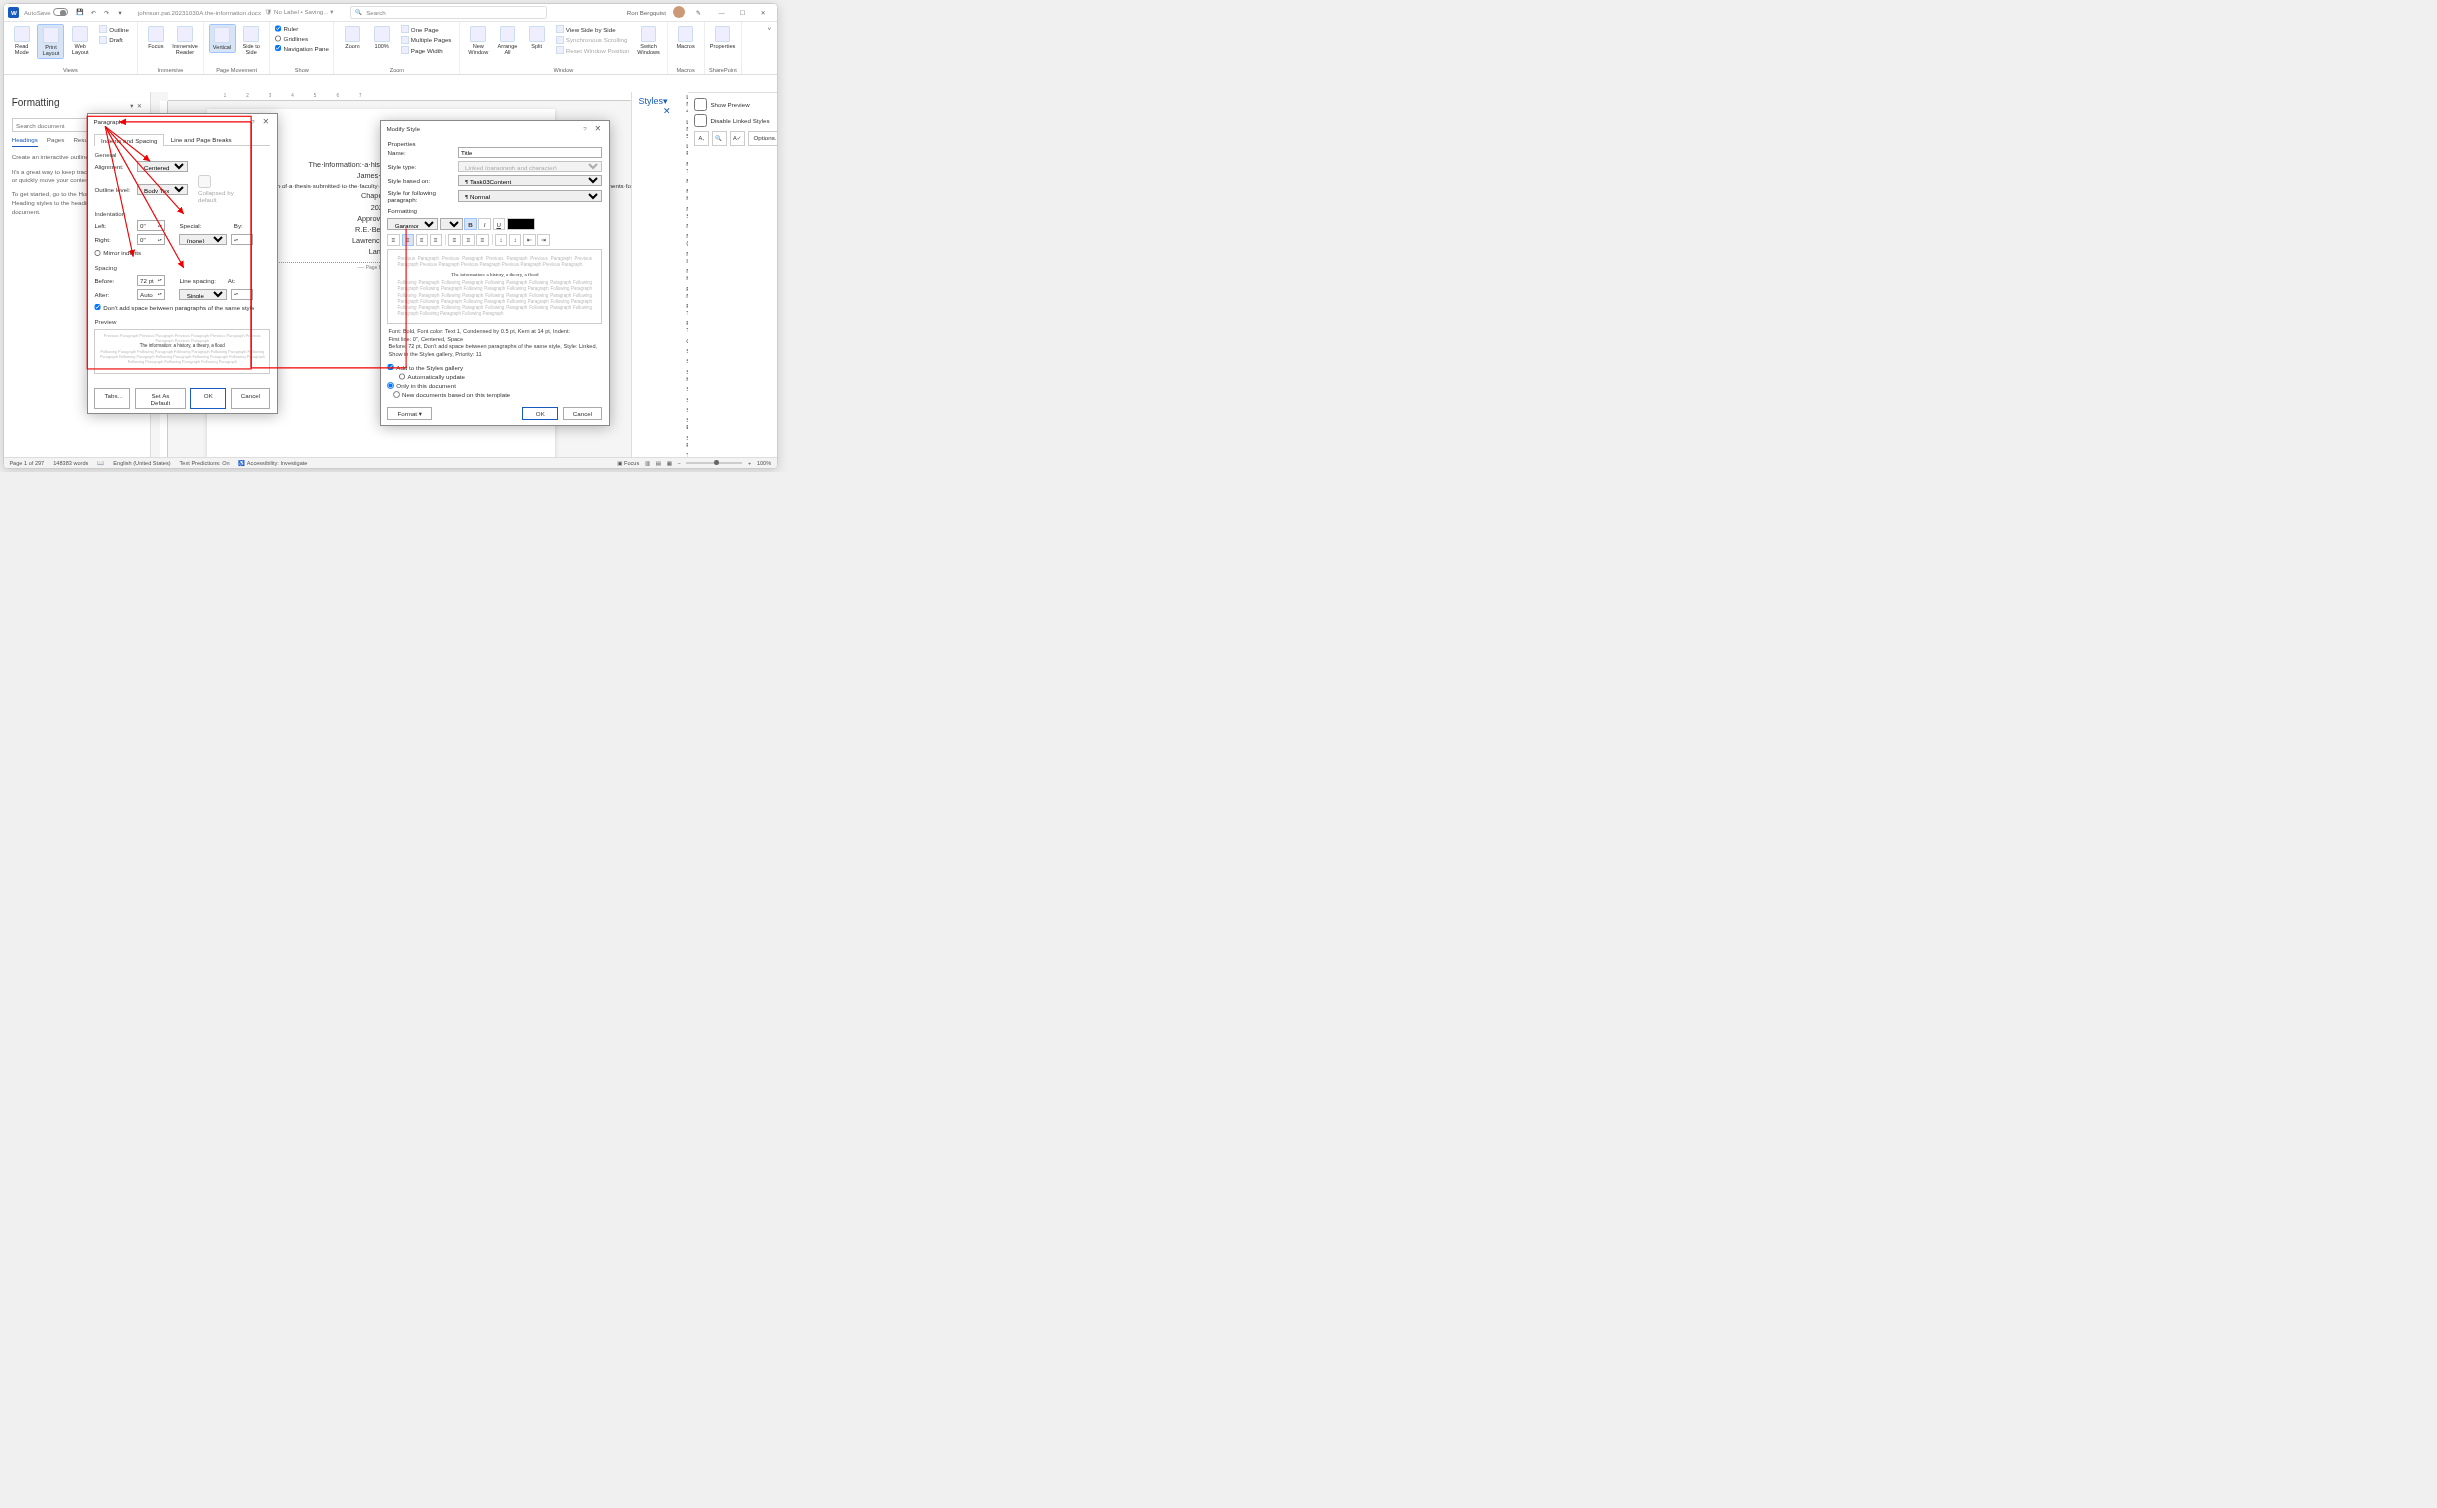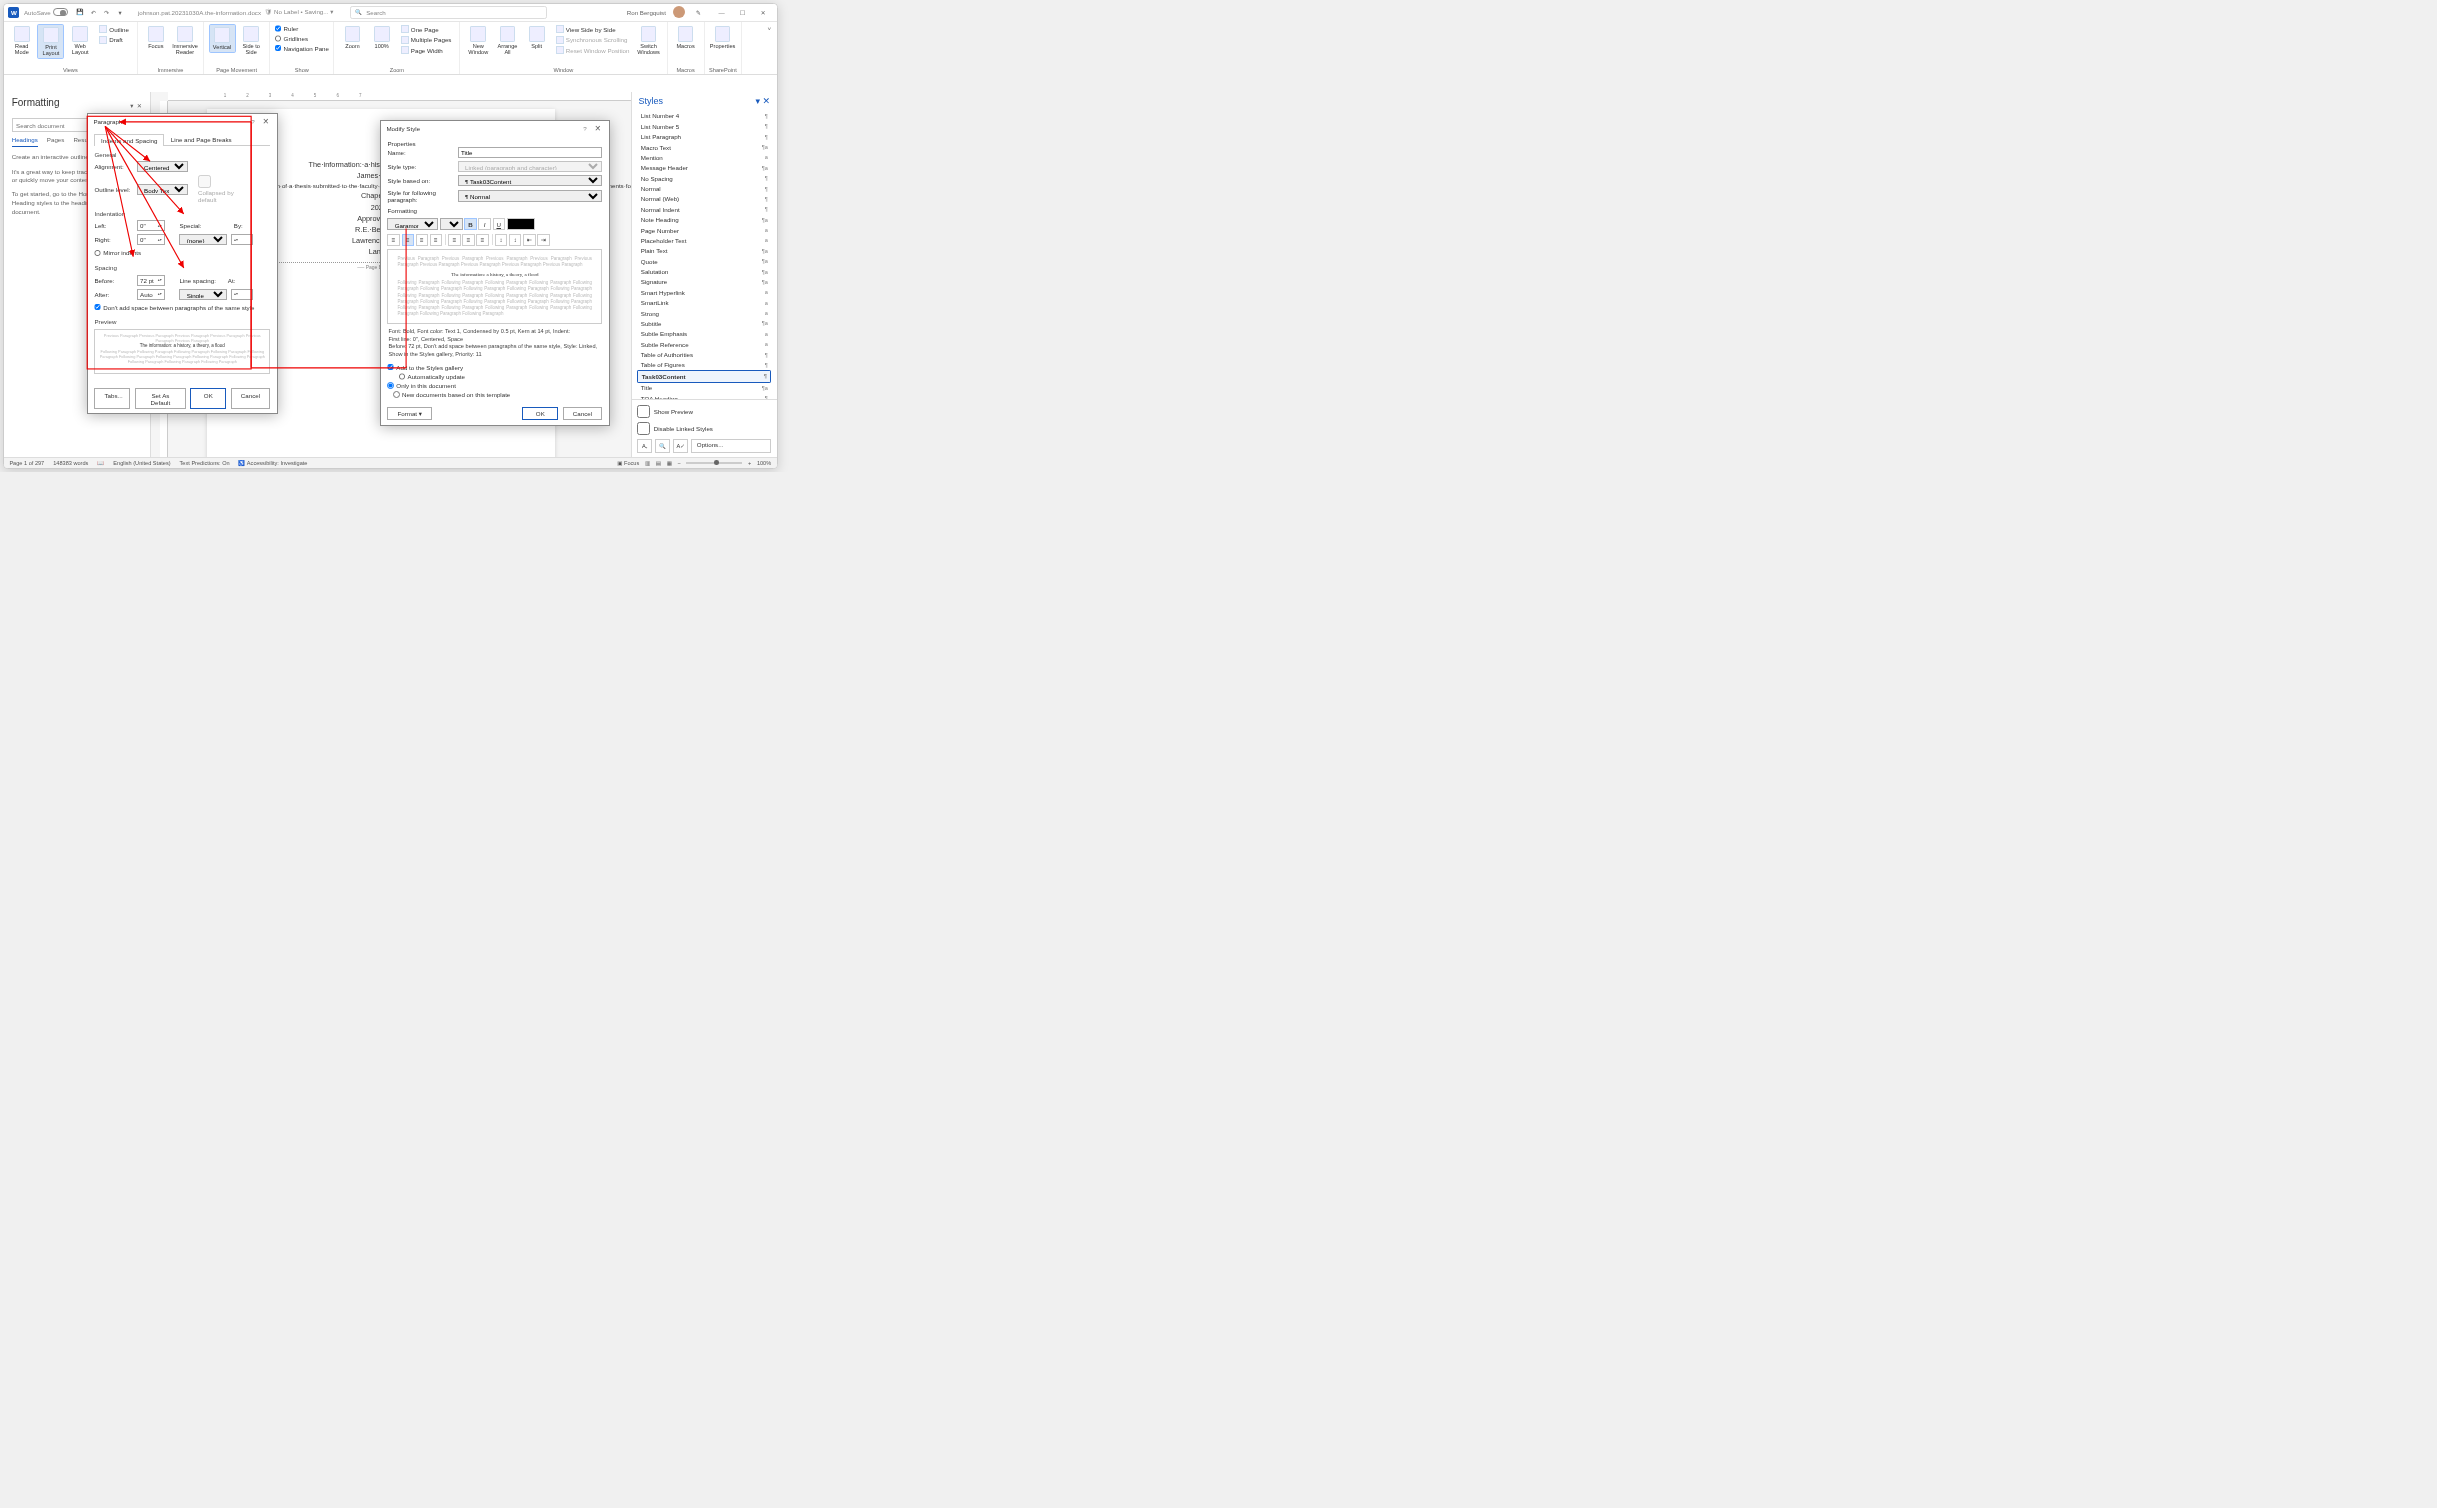--- a/index.html
+++ b/index.html
@@ -50,21 +50,21 @@
 .nav-pane p { color: #666; margin-bottom: 5.6px; line-height: 1.4; }
 
 .doc-area { flex: 1; background: #f5f5f5; position: relative; overflow: hidden; }
 .ruler-h { position: absolute; top: 0; left: 17px; right: 0; height: 9px; background: #fff; border-bottom: 0.6px solid #ccc; font-size: 4.5px; color: #888; display: flex; align-items: center; padding-left: 56px; gap: 20px; }
 .ruler-v { position: absolute; top: 9px; left: 9px; width: 7.9px; bottom: 0; background: #fff; border-right: 0.6px solid #ccc; }
 .page { position: absolute; top: 17px; left: 56px; width: 348px; height: 438px; background: #fff; box-shadow: 0 1.1px 4.5px rgba(0,0,0,0.15); padding: 51px 39px; font-family: Garamond, serif; font-size: 7.3px; color: #333; }
 .page .title-line { text-align: center; margin-bottom: 2.2px; }
 .page-break { border-top: 0.6px dotted #999; margin: 5.6px 0; text-align: center; font-size: 5px; color: #888; padding-top: 1.1px; }
 
 
-.styles-pane { width: 146px; border-left: 0.6px solid #ddd; background: #fff; display: flex; flex-direction: column; }
+.styles-pane { width: 146px; border-left: 0.6px solid #ddd; background: #fff; display: flex; }
 .styles-pane .sp-head { display: flex; justify-content: space-between; padding: 4.5px 6.7px; font-size: 9px; color: #185abd; }
 .styles-pane .sp-list { flex: 1; overflow-y: auto; padding: 0 5.6px; }
 .style-item { display: flex; justify-content: space-between; align-items: center; padding: 1.7px 3.4px; cursor: pointer; border-radius: 1.1px; }
 .style-item.selected { border: 0.6px solid #185abd; background: #eef4fc; font-weight: 600; }
 .style-item .mark { font-size: 5.6px; color: #888; }
 .sp-footer { border-top: 0.6px solid #ddd; padding: 3.4px 5.6px; }
 .sp-footer label { display: flex; align-items: center; gap: 3.4px; padding: 1.7px 0; }
 .sp-toolbar { display: flex; gap: 3.4px; margin-top: 2.2px; }
 .sp-toolbar .tb { width: 14.6px; height: 14.6px; border: 0.6px solid #ccc; display: flex; align-items: center; justify-content: center; font-size: 5.6px; }
 .sp-toolbar .opts { flex: 1; border: 0.6px solid #ccc; padding: 1.7px 4.5px; }

